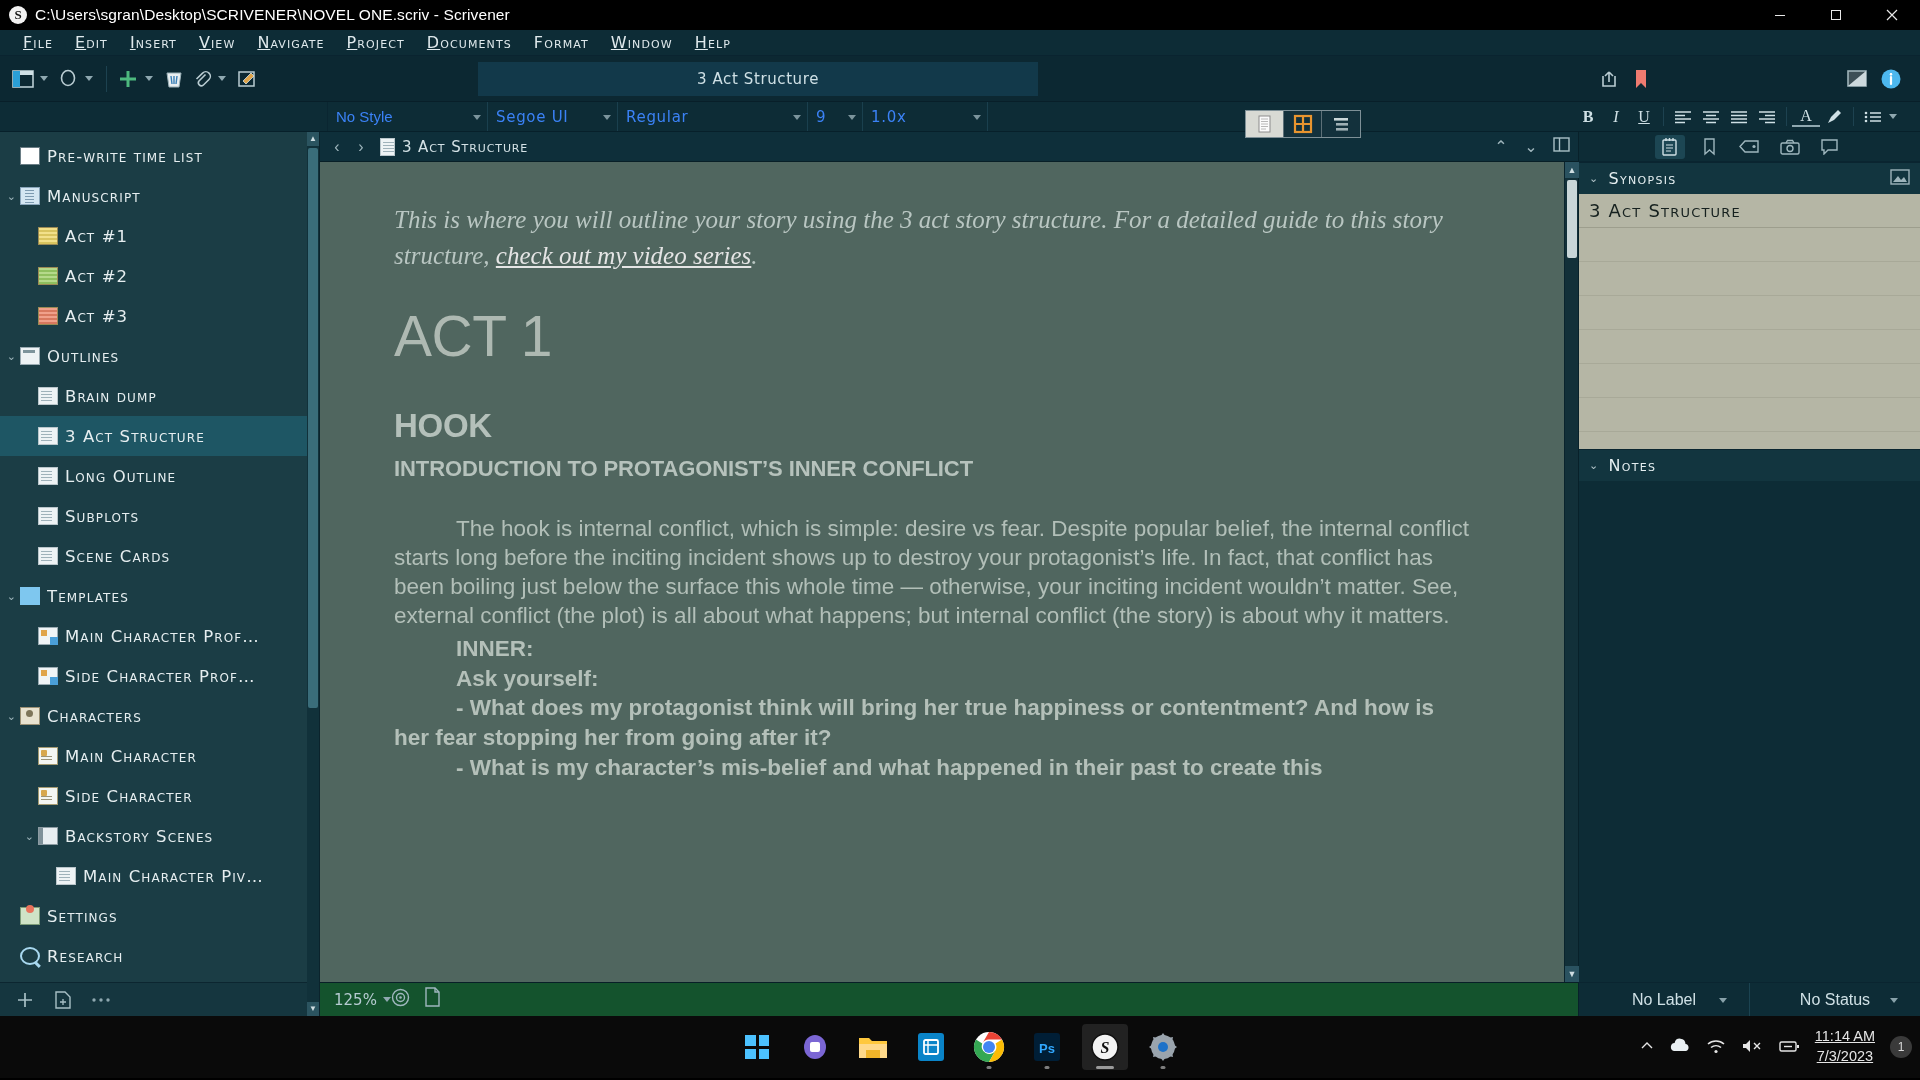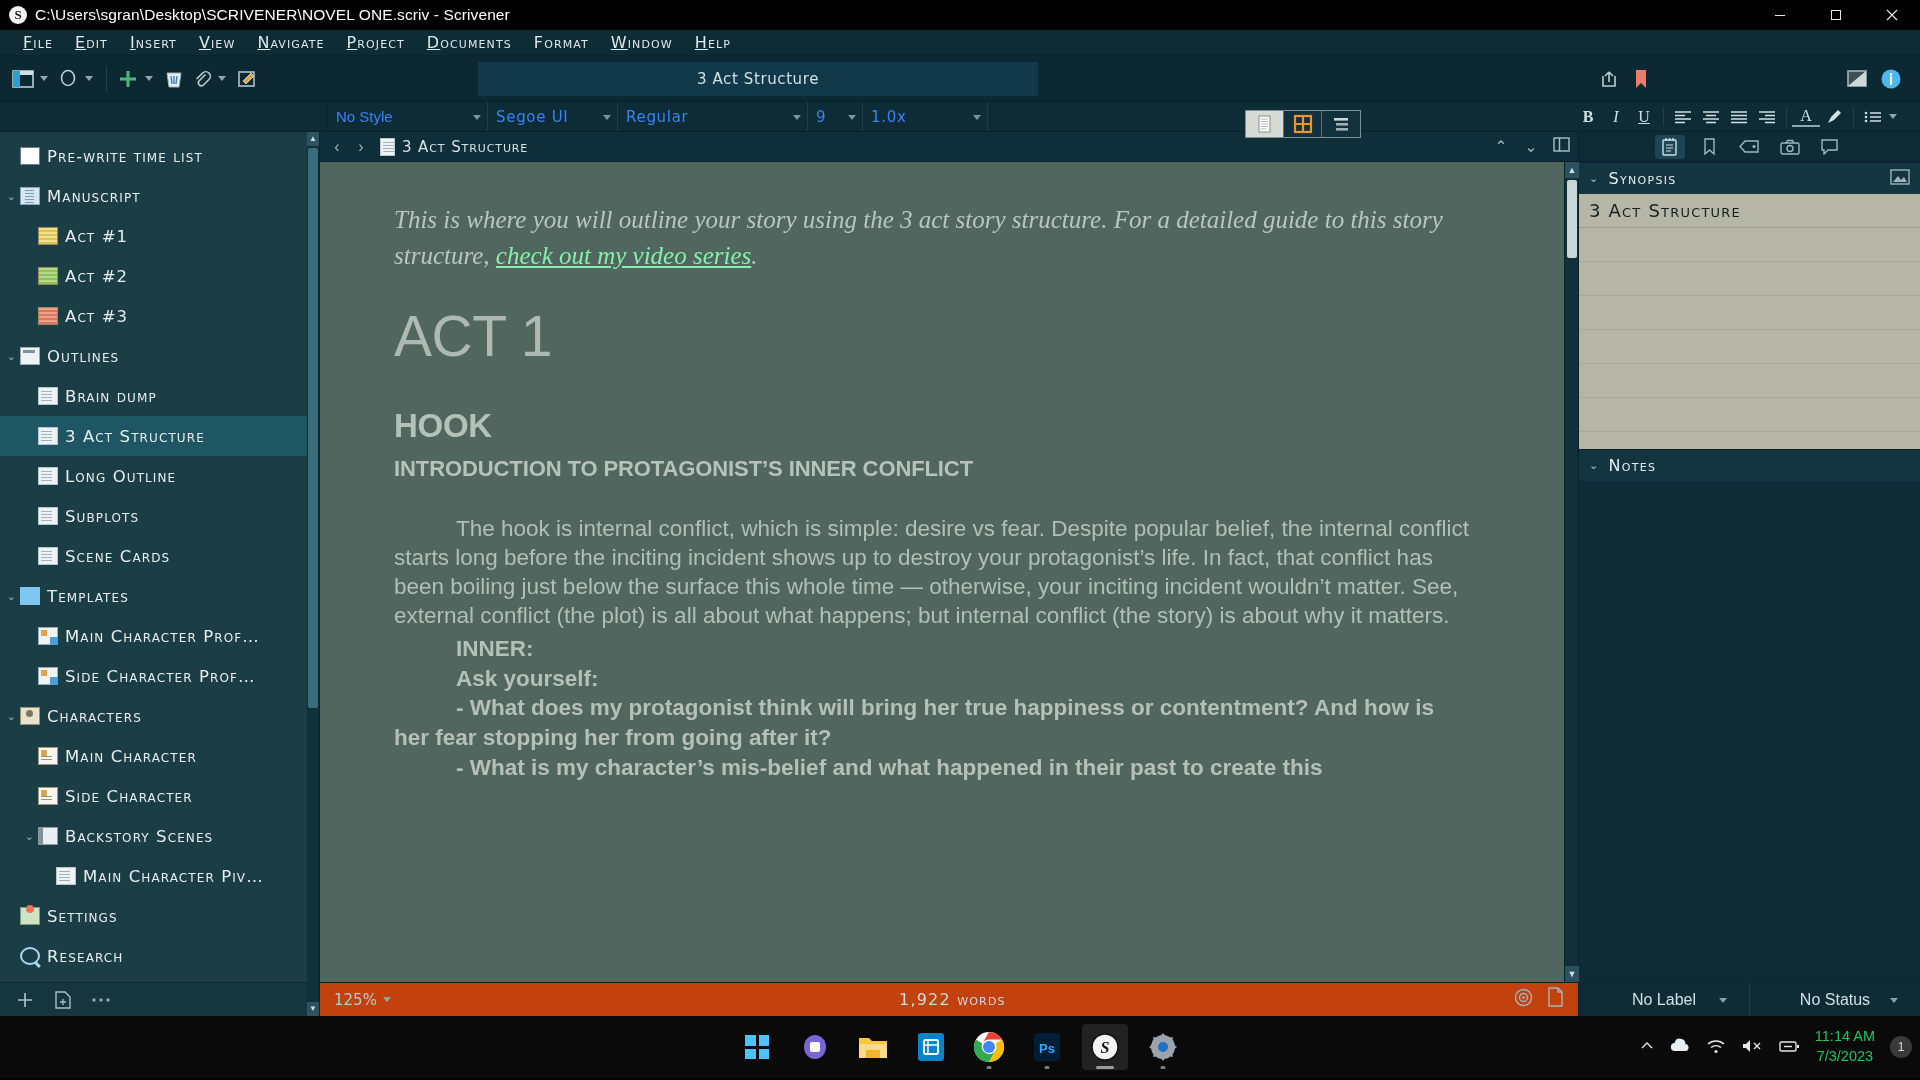--- a/index.html
+++ b/index.html
@@ -269,21 +269,21 @@
     flex: 1; background: #50665f; position: relative; overflow: hidden;
     padding: 40px 74px 0 74px;
     min-width: 0;
   }
   #page-inner { max-width: 1080px; }
   .p-intro {
     font-family: "Liberation Serif", serif;
     font-style: italic; font-size: 25px; line-height: 1.42;
     color: #b9c6c2; margin-bottom: 34px;
   }
-  .p-intro a { color: #86efac; text-decoration: underline; }
+  .p-intro a { color: #e5e5e5; text-decoration: underline; }
   .h-act {
     font-size: 57px; color: #aeb9b2; font-weight: 300;
     letter-spacing: -.5px; line-height: 1.05; margin-bottom: 40px;
   }
   .h-hook {
     font-size: 33px; font-weight: bold; color: #b4c0ba;
     letter-spacing: -.3px; margin-bottom: 11px;
   }
   .h-sub {
     font-size: 22px; font-weight: bold; color: #b6c2bc;
@@ -308,21 +308,21 @@
   #psb-up, #psb-down {
     position:absolute;left:0;width:14px;height:16px;background:#2a5260;
     color:#cfdde1;font-size:9px;text-align:center;line-height:16px;
   }
   #psb-up{top:0;} #psb-down{bottom:0;}
   #psb-thumb {
     position:absolute; left:2px; top:18px; width:10px; height:78px;
     background: #c9d6d8; border-radius:2px;
   }
   #editor-footer {
-    height: 34px; background: #c2410c;
+    height: 34px; background: #14532d;
     display: flex; align-items: center;
     border-top: 1px solid #081f27;
     color: #b6cbd1;
     padding: 0 14px;
   }
   #zoom-sel {
     display:flex; align-items:center; gap:6px;
     font-size: 15px; font-family:"DejaVu Sans",sans-serif;
   }
   #wordcount {
@@ -413,21 +413,21 @@
   .tbi.active { background: #222; }
   .tbi .dot {
     position:absolute; bottom: 1px; left: 50%; transform: translateX(-50%);
     width: 5px; height: 3px; background: #7d7d7d; border-radius: 2px;
   }
   .tbi.active .dot { width: 18px; background:#9b9b9b; }
   #tb-tray {
     position: absolute; right: 8px; display: flex; align-items: center; gap: 15px;
     color: #e6e6e6; font-size: 15px;
   }
-  #clock { text-align: center; font-size: 14.5px; line-height: 1.35; color:#22c55e; }
+  #clock { text-align: center; font-size: 14.5px; line-height: 1.35; color:#e5e5e5;text-decoration:underline; }
   #notif-badge {
     width: 22px; height: 22px; border-radius: 50%;
     background: #3a3a3a; color: #d9d9d9; font-size: 12px;
     display: flex; align-items: center; justify-content: center;
   }
 
   
   .winlogo { display:grid; grid-template-columns: 1fr 1fr; grid-template-rows:1fr 1fr;
     gap:3px; width:24px; height:24px; }
   .winlogo i { background:#4cc2ff; display:block; }
@@ -809,21 +809,20 @@
         <div id="psb-thumb"></div>
         <div id="psb-down">▼</div>
       </div>
     </div>
 
     <div id="editor-footer">
       <div id="zoom-sel">
         <span>125%</span>
         <span style="width:0;height:0;border-left:4px solid transparent;border-right:4px solid transparent;border-top:5px solid #8fa8b0;display:inline-block"></span>
       </div>
-      <div id="wordcount">1,922 words</div>
       <div id="ef-right">
         <span>
           <svg width="19" height="19" viewBox="0 0 19 19">
               <circle cx="9.5" cy="9.5" r="8" fill="none" stroke="#9fb7be" stroke-width="1.4"></circle>
               <circle cx="9.5" cy="9.5" r="4" fill="none" stroke="#9fb7be" stroke-width="1.4"></circle>
               <circle cx="9.5" cy="9.5" r="1.3" fill="#9fb7be"></circle>
             </svg>
         </span>
         <span>
           <svg width="17" height="20" viewBox="0 0 17 20">

